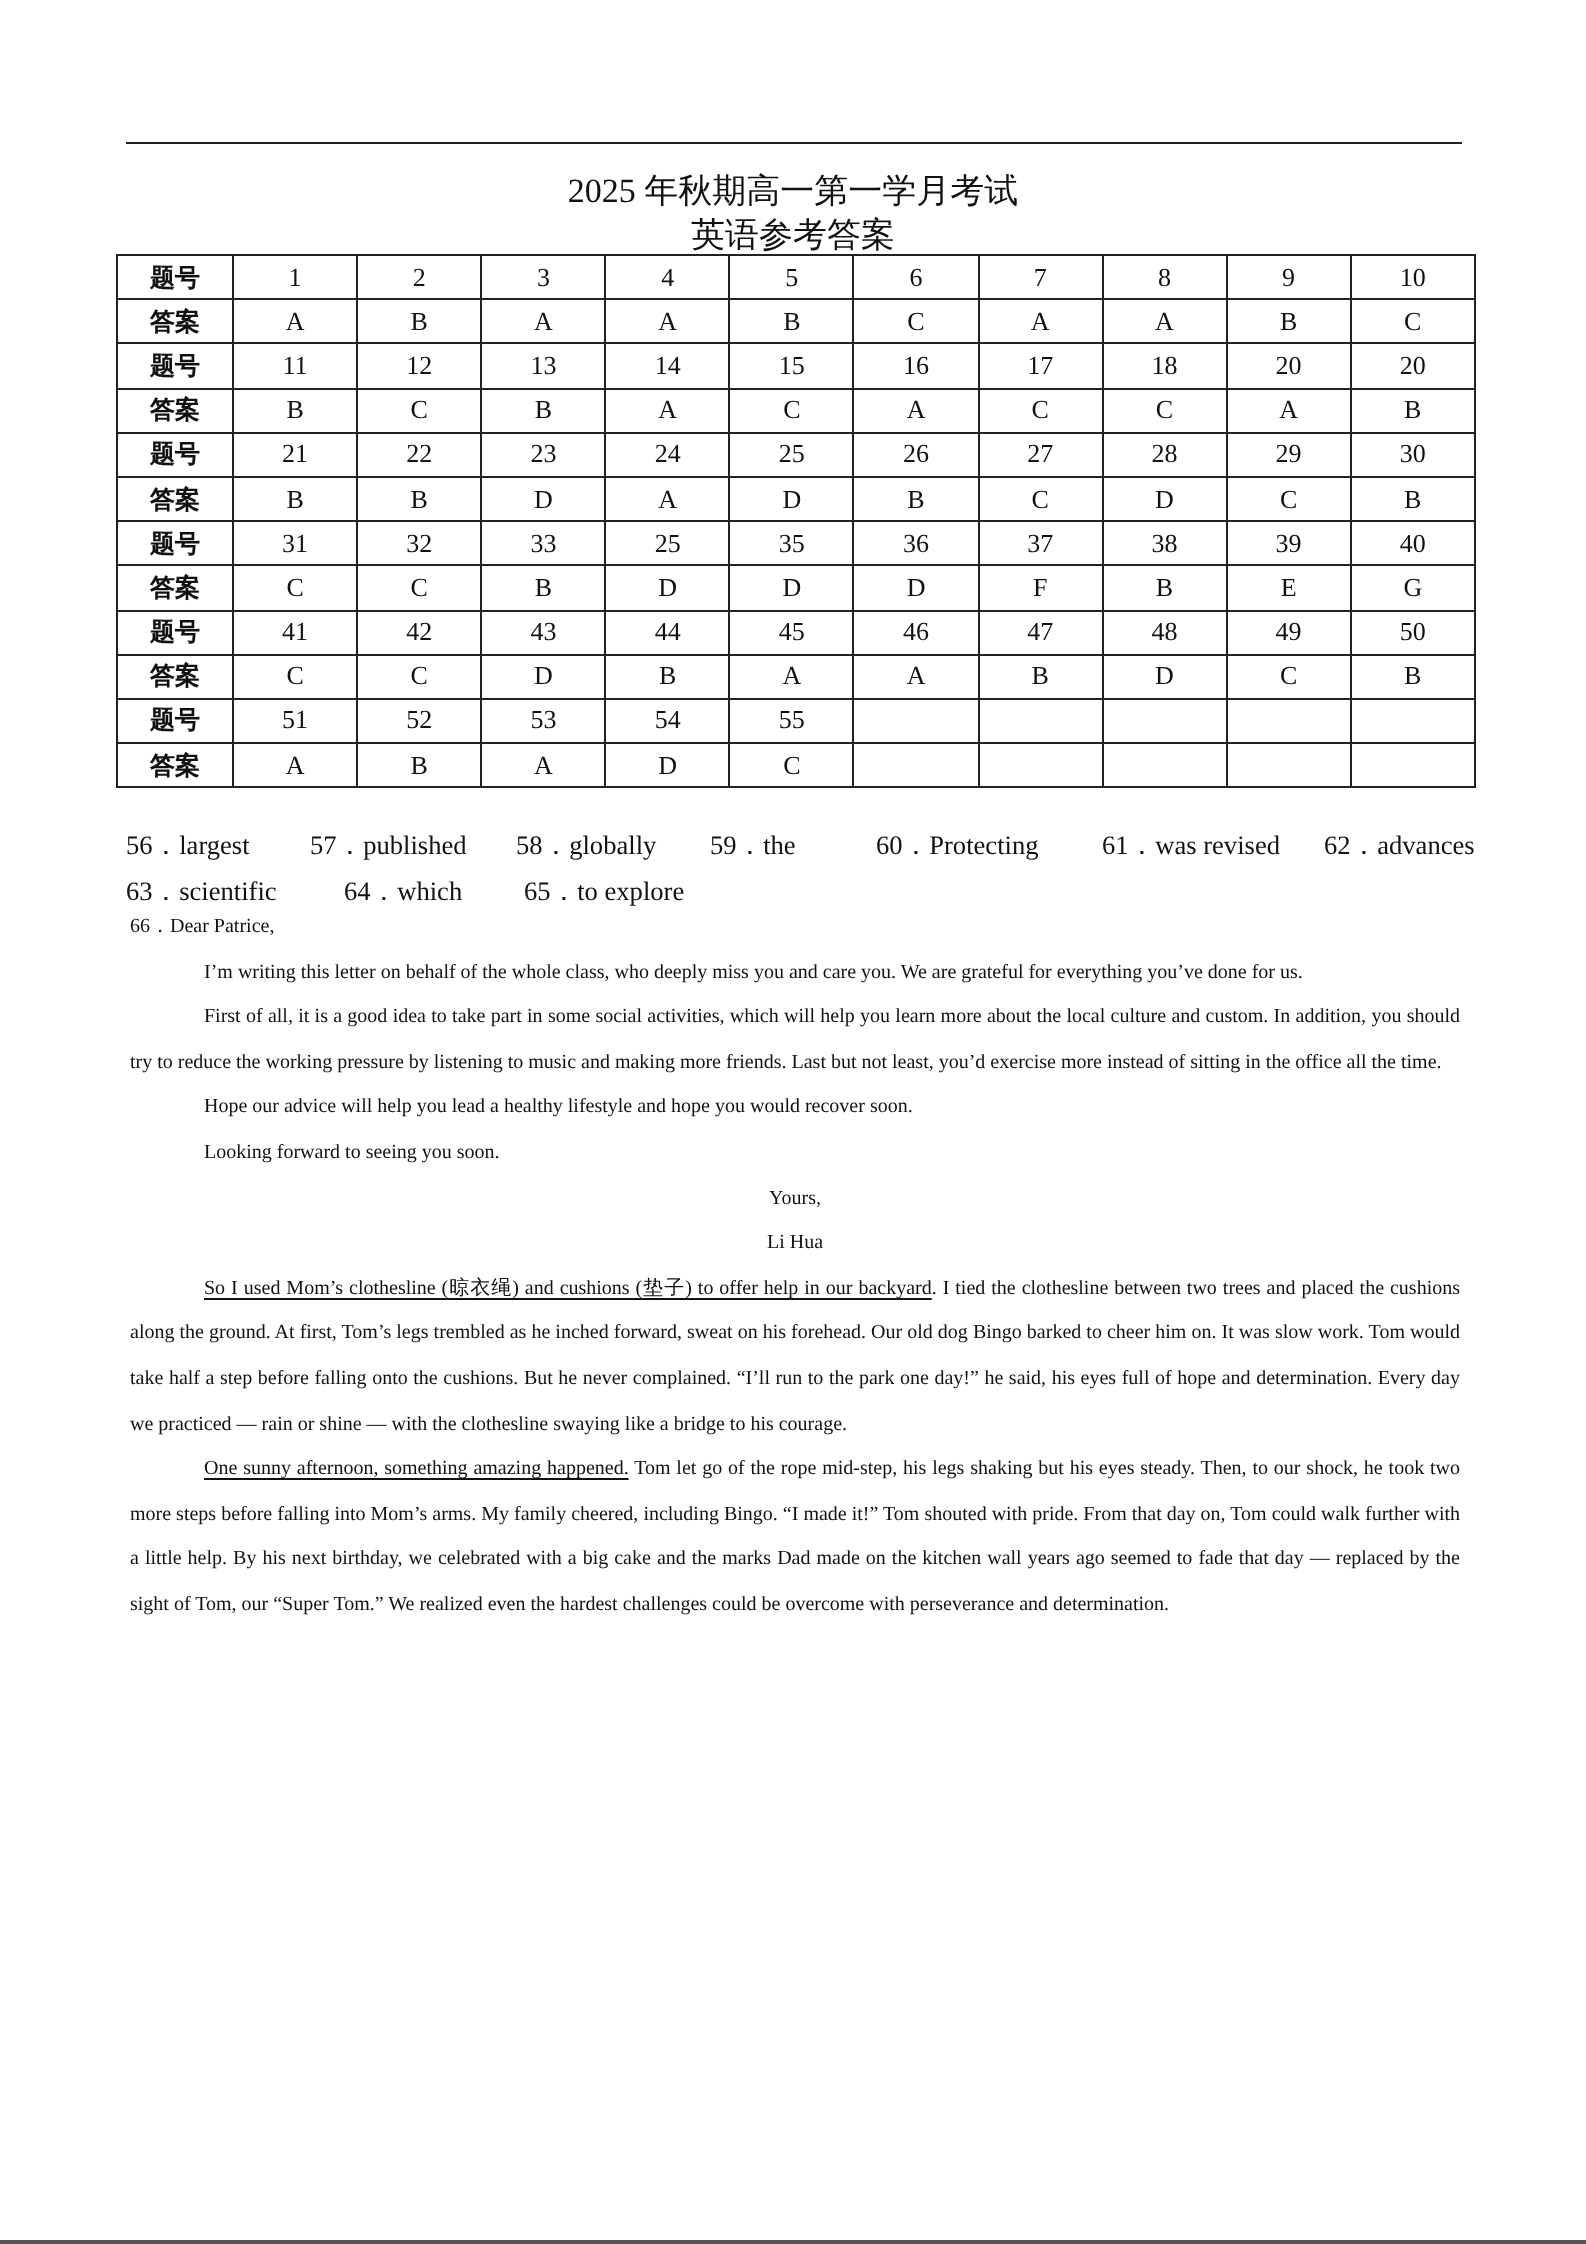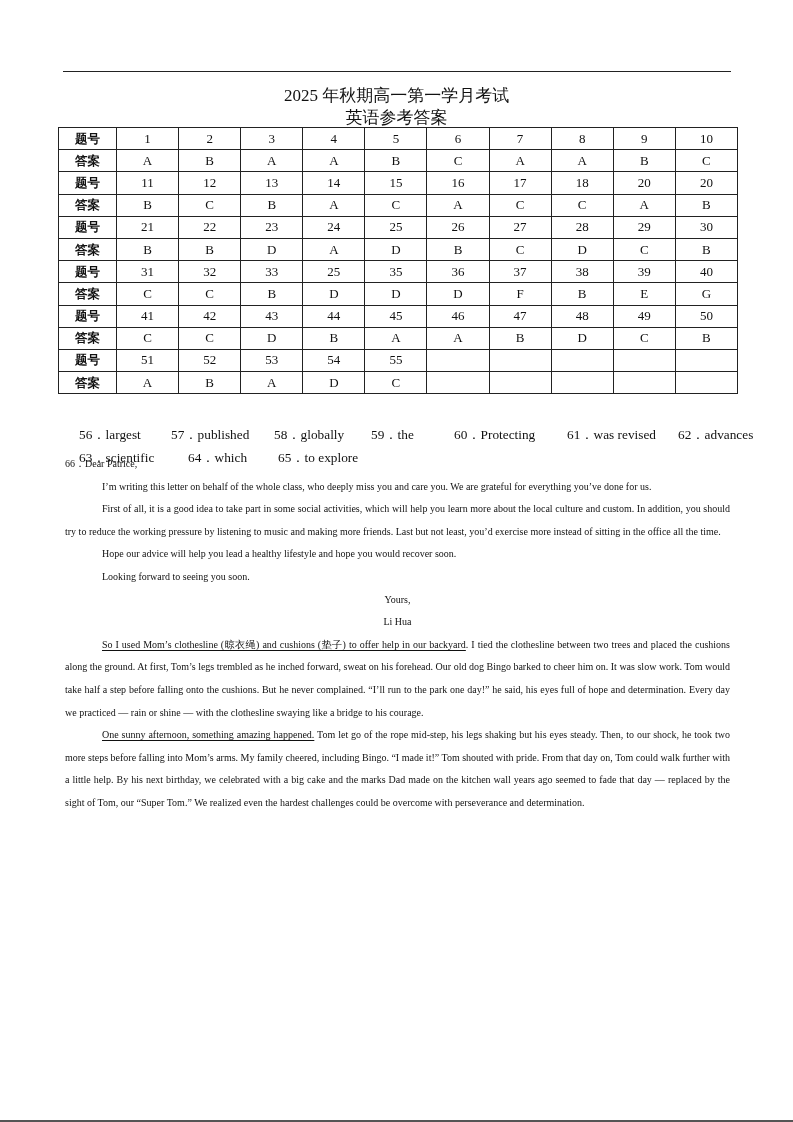--- a/index.html
+++ b/index.html
@@ -39,21 +39,21 @@
     font-family: "DejaVu Sans", sans-serif; font-size: 12.5px; margin-left: 25px;
   }
   table.answers col.c0 { width: 58px; }
   table.answers col.cn { width: 62.1px; }
 
   .text-block {
     position: absolute; left: 65px; width: 665px;
     font-size: 10px; line-height: 22.6px;
   }
   .fill-row { position: absolute; left: 65px; width: 670px; font-size: 13.3px; line-height: 20px; white-space: nowrap; }
-  .fill-row span { position: absolute; top: 16px; margin-left: 16px; }
+  .fill-row span { position: absolute; top: 4px; }
   p { margin: 0; }
   .indent { text-indent: 37px; text-align: justify; }
   .right { text-align: center; }
   u { text-decoration: underline; text-underline-offset: 2px; }
 </style>
 </head>
 <body>
 
 <div class="top-rule"></div>
 

